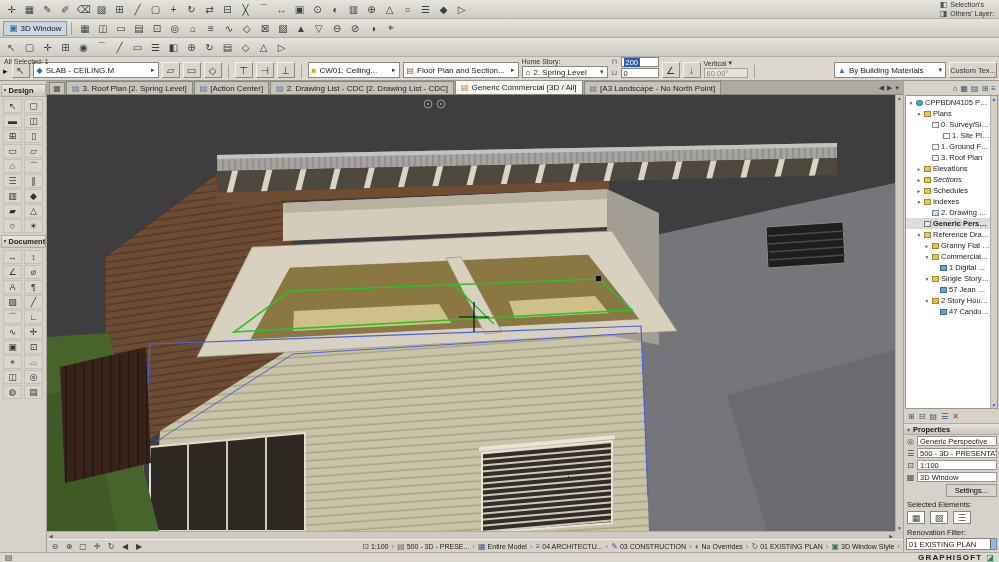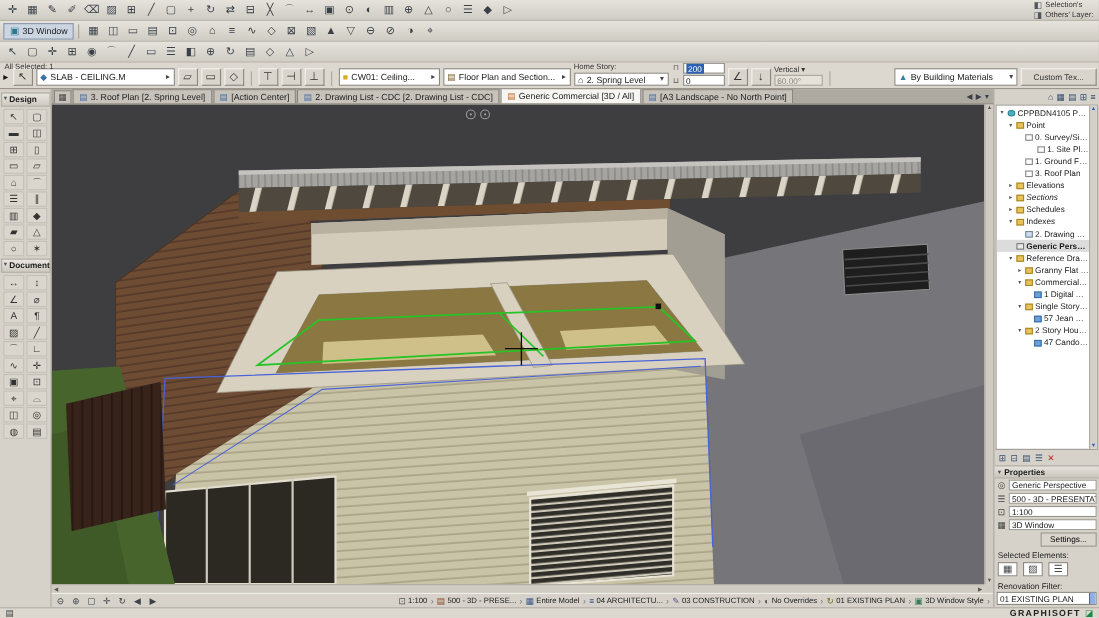--- a/index.html
+++ b/index.html
@@ -323,21 +323,21 @@
     <div class="gray-box">
         <span>60.00°</span>
       </div>
   </div>
   <span class="tb-sep"></span>
   <div class="combo push-right" style="width:112px">
     <span class="sw" style="color:#3a7ea5">▲</span>
     <span style="flex:1">By Building Materials</span>
     <span class="arr">▾</span>
   </div>
-  <span class="ib-btn" style="width:69px;font-size:7.5px;overflow:hidden">Custom Tex...</span>
+  <span class="ib-btn" style="width:48px;font-size:7.5px;overflow:hidden">Custom Tex...</span>
 </div>
 
 <div class="main">
 
   <div class="toolbox">
     <div class="tbx-head">
       <span class="caret">▾</span>
       <span>Design</span>
     </div>
     <div class="tools">
@@ -654,21 +654,21 @@
 
           <div class="tree-row" style="padding-left: 2px;">
             <span class="exp">▾</span>
             <span class="ni i-project"></span>
             <span class="tl">CPPBDN4105 Project 1</span>
           </div>
 
           <div class="tree-row" style="padding-left: 10px;">
             <span class="exp">▾</span>
             <span class="ni i-folder"></span>
-            <span class="tl">Point</span>
+            <span class="tl">Plans</span>
           </div>
 
           <div class="tree-row" style="padding-left: 18px;">
             <span class="exp"></span>
             <span class="ni i-page"></span>
             <span class="tl">0. Survey/Site Analysis</span>
           </div>
 
           <div class="tree-row" style="padding-left: 29px;">
             <span class="exp"></span>

